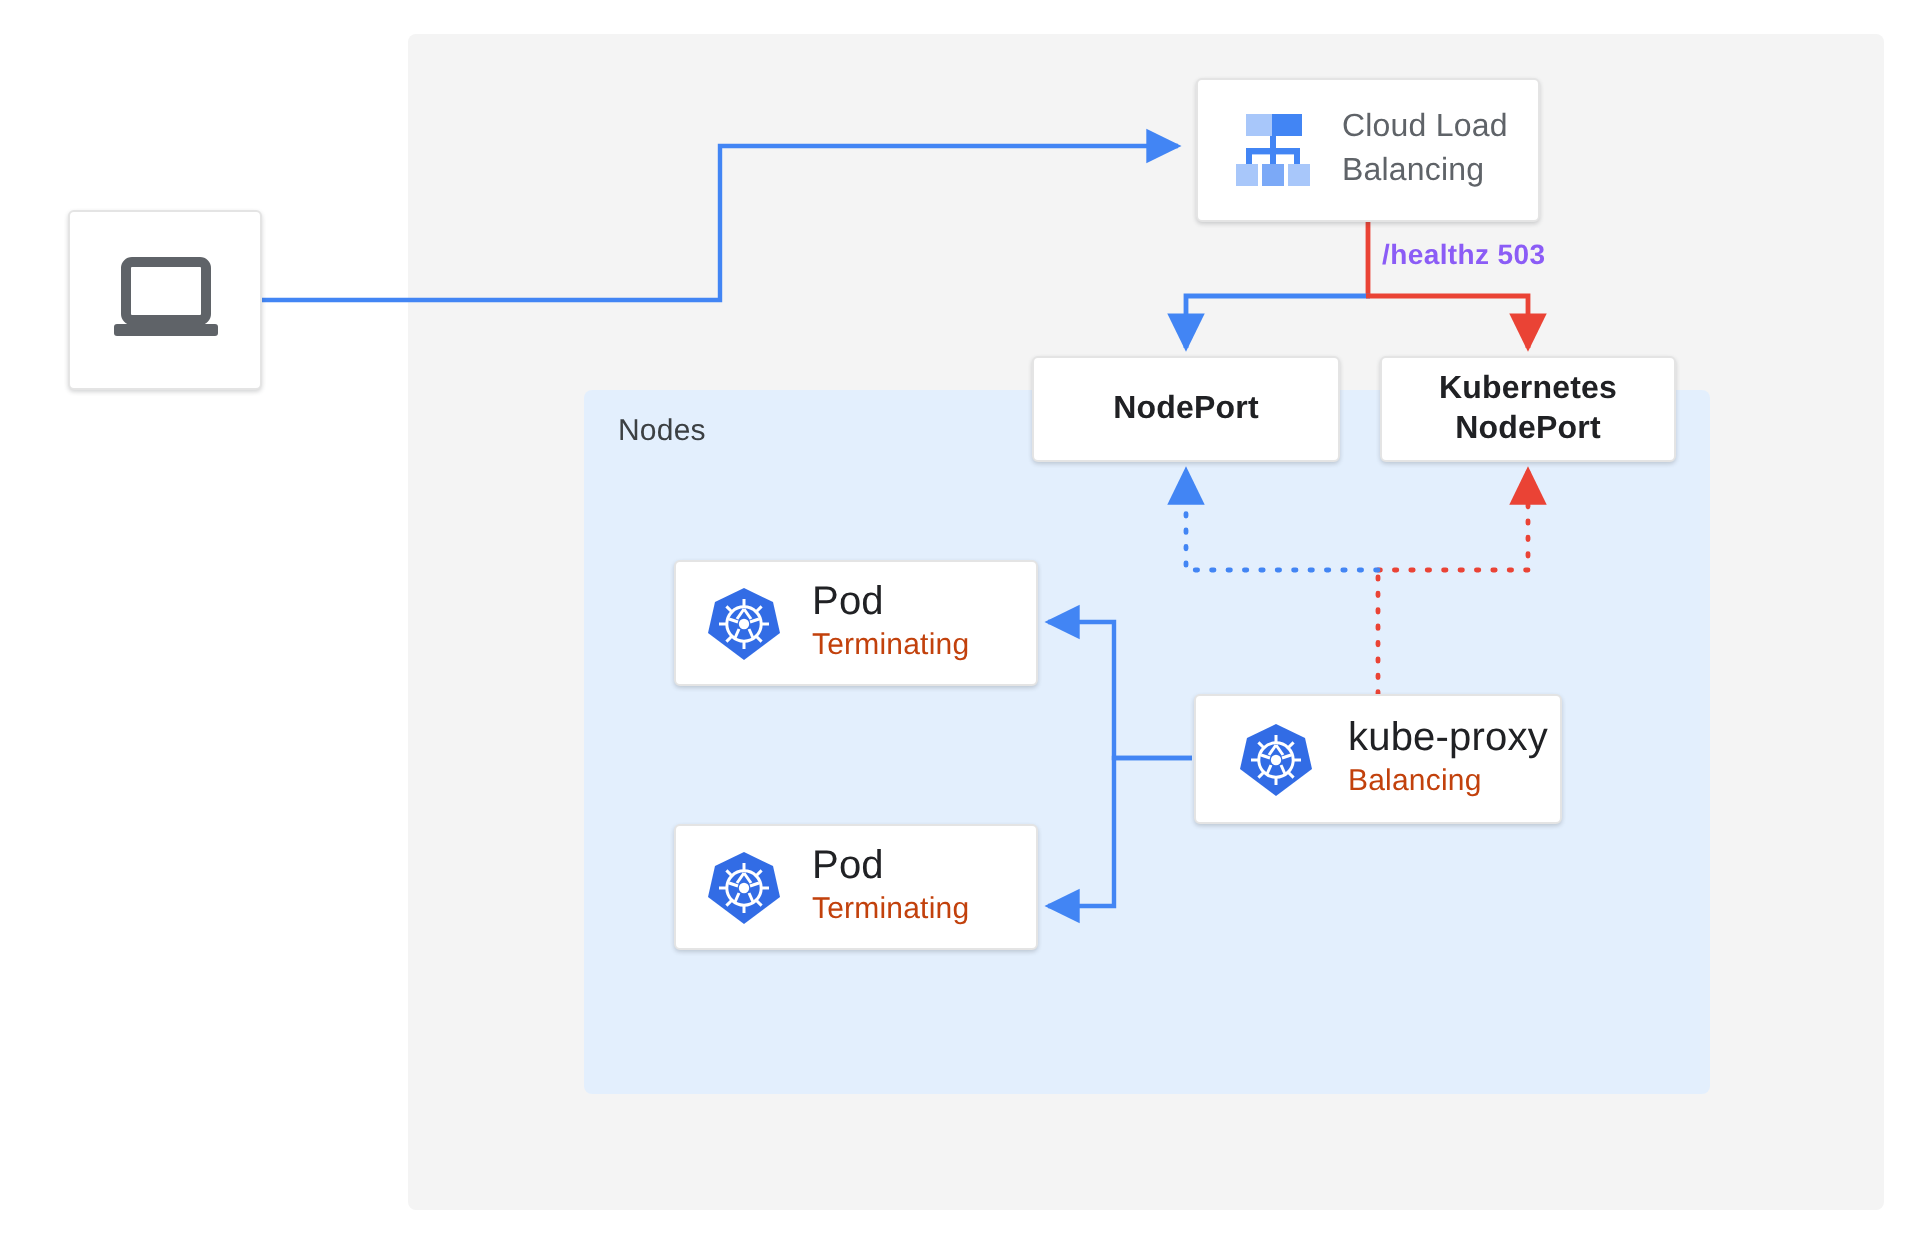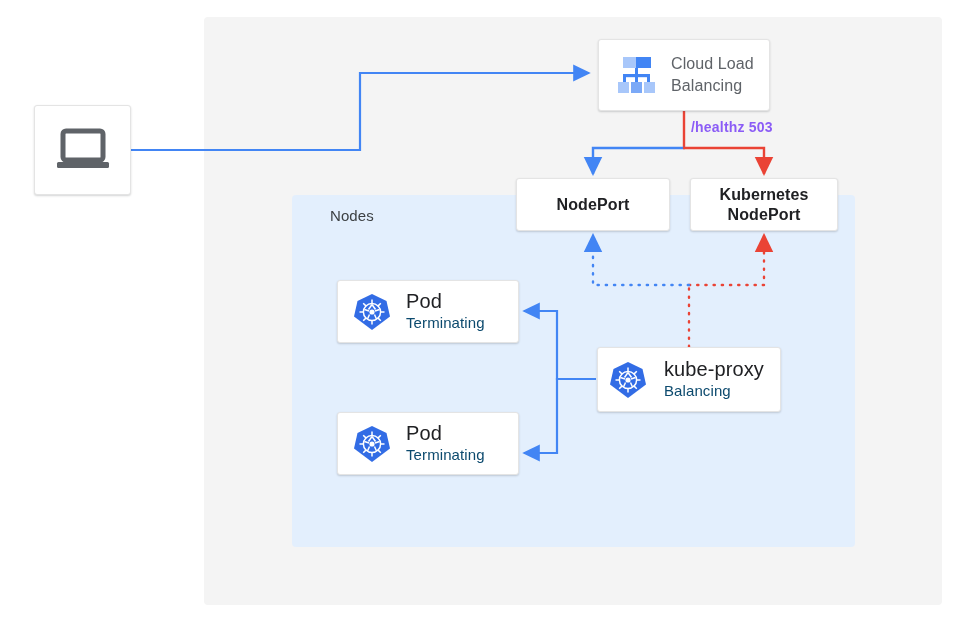--- a/index.html
+++ b/index.html
@@ -36,21 +36,20 @@
     background: #e3effd;
     border-radius: 4px;
   }
   .panel-nodes-label {
     position: absolute;
     left: 309px;
     top: 207px;
     font-size: 15px;
     color: #3c4043;
     letter-spacing: 0.1px;
-    margin-left: 21px;
   }
   .card {
     position: absolute;
     background: #ffffff;
     border: 1px solid #e4e4e4;
     border-radius: 3px;
     box-sizing: border-box;
     box-shadow: 0 1px 2px rgba(60,64,67,0.22);
     display: flex;
     align-items: center;
@@ -78,21 +77,21 @@
     letter-spacing: 0.1px;
   }
   .card-title-gray {
     font-size: 16px;
     color: #5f6368;
     line-height: 22px;
     letter-spacing: 0.1px;
   }
   .card-sub {
     font-size: 15px;
-    color: #0c4a6e;
+    color: #c2410c;
     line-height: 21px;
     letter-spacing: 0.1px;
   }
   .icon-box {
     display: flex;
     align-items: center;
     justify-content: center;
     flex: none;
   }
   .healthz-label {
@@ -252,21 +251,21 @@
           <line x1="12.5" y1="17.5" x2="17" y2="19"></line>
         </g>
       </svg>
     </span>
     <span class="card-text" style="margin-left:12px;">
       <span class="card-title">Pod</span>
       <span class="card-sub">Terminating</span>
     </span>
   </div>
 
-  <div class="card" style="left:597px; top:347px; width:184px; height:65px; padding-left:8px;">
+  <div class="card" style="left:597px; top:347px; width:184px; height:65px; padding-left:18px;">
     <span class="icon-box" style="width:44px; height:44px;">
       <svg width="40" height="40" viewBox="0 0 40 40">
         <polygon points="20,2 34.5,9 38,24.5 20,38 2,24.5 5.5,9" fill="#326ce5"></polygon>
         <g fill="none" stroke="#ffffff" stroke-width="1.5">
           <circle cx="20" cy="20" r="8.6"></circle>
           <circle cx="20" cy="20" r="2.6" fill="#ffffff" stroke="none"></circle>
           <line x1="20" y1="7.5" x2="20" y2="12"></line>
           <line x1="20" y1="28" x2="20" y2="32.5"></line>
           <line x1="7.5" y1="20" x2="12" y2="20"></line>
           <line x1="28" y1="20" x2="32.5" y2="20"></line>

